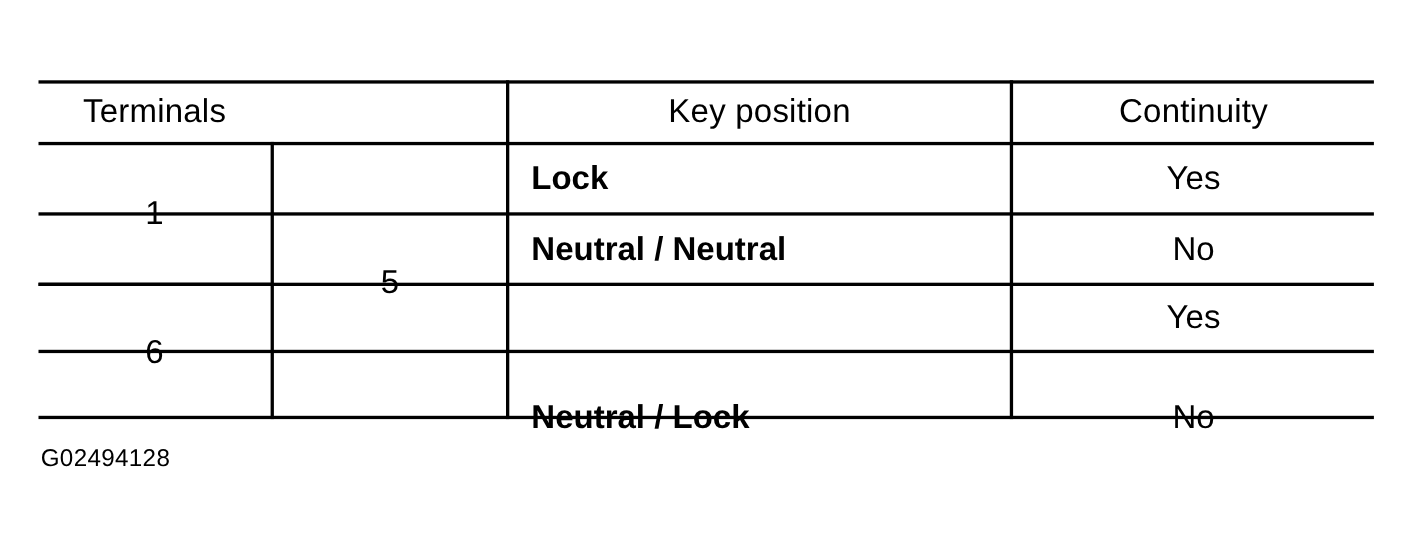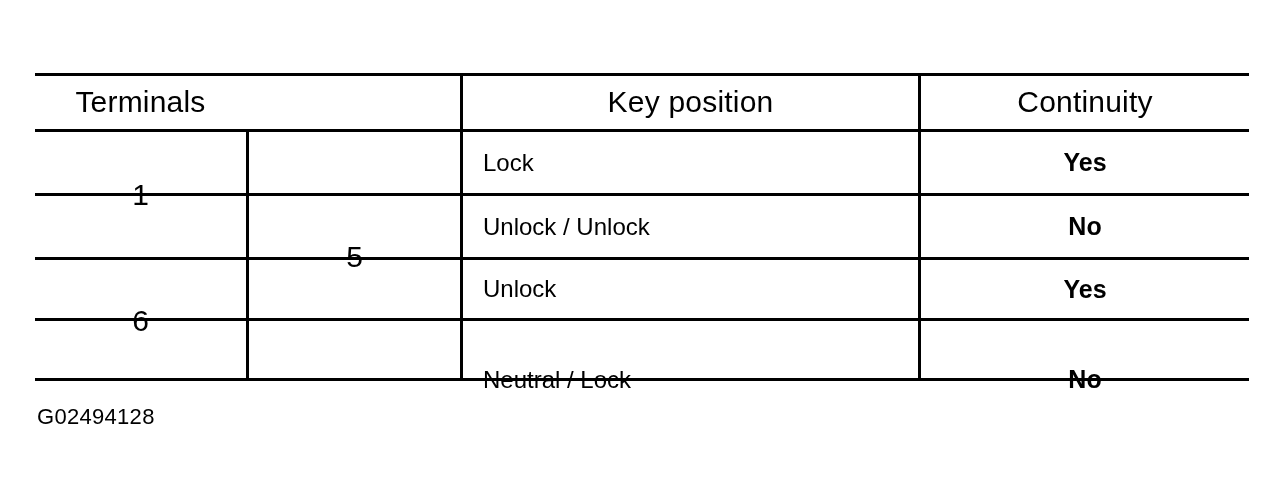--- a/index.html
+++ b/index.html
@@ -96,37 +96,37 @@
   .term-5 { left: 214px; top: 59px;  width: 211px; height: 249px; line-height: 249px; }
 
   
   .key-cell {
     position: absolute;
     left: 428px;
     width: 455px;
     padding-left: 20px;
     box-sizing: border-box;
     text-align: left;
-    font-size: 24px;
-    font-weight: 400;
+    font-size: 30px;
+    font-weight: 700;
     white-space: nowrap;
   }
   .row-a { top: 59px;  height: 61px; line-height: 61px; }
   .row-b { top: 123px; height: 61px; line-height: 61px; }
   .row-c { top: 187px; height: 58px; line-height: 58px; }
   .row-d { top: 248px; height: 57px; line-height: 57px; margin-top: 30px; }
 
   
   .cont-cell {
     position: absolute;
     left: 886px;
     width: 328px;
     text-align: center;
-    font-size: 25px;
-    font-weight: 700;
+    font-size: 30px;
+    font-weight: 400;
     white-space: nowrap;
   }
 
   
   .caption {
     position: absolute;
     left: 37px;
     top: 404px;
     font-size: 22px;
     font-weight: 400;
@@ -156,22 +156,21 @@
 
     <div class="hdr hdr-terminals">Terminals</div>
     <div class="hdr hdr-continuity">Continuity</div>
     <div class="hdr hdr-keyposition">Key position</div>
 
     <div class="term-cell term-1">1</div>
     <div class="term-cell term-6">6</div>
     <div class="term-cell term-5">5</div>
 
     <div class="key-cell row-a">Lock</div>
-    <div class="key-cell row-b">Unlock / Unlock</div>
-    <div class="key-cell row-c">Unlock</div>
+    <div class="key-cell row-b">Neutral / Neutral</div>
     <div class="key-cell row-d">Neutral / Lock</div>
 
     <div class="cont-cell row-a">Yes</div>
     <div class="cont-cell row-b">No</div>
     <div class="cont-cell row-c">Yes</div>
     <div class="cont-cell row-d">No</div>
 
   </div>
 
   <div class="caption">G02494128</div>

